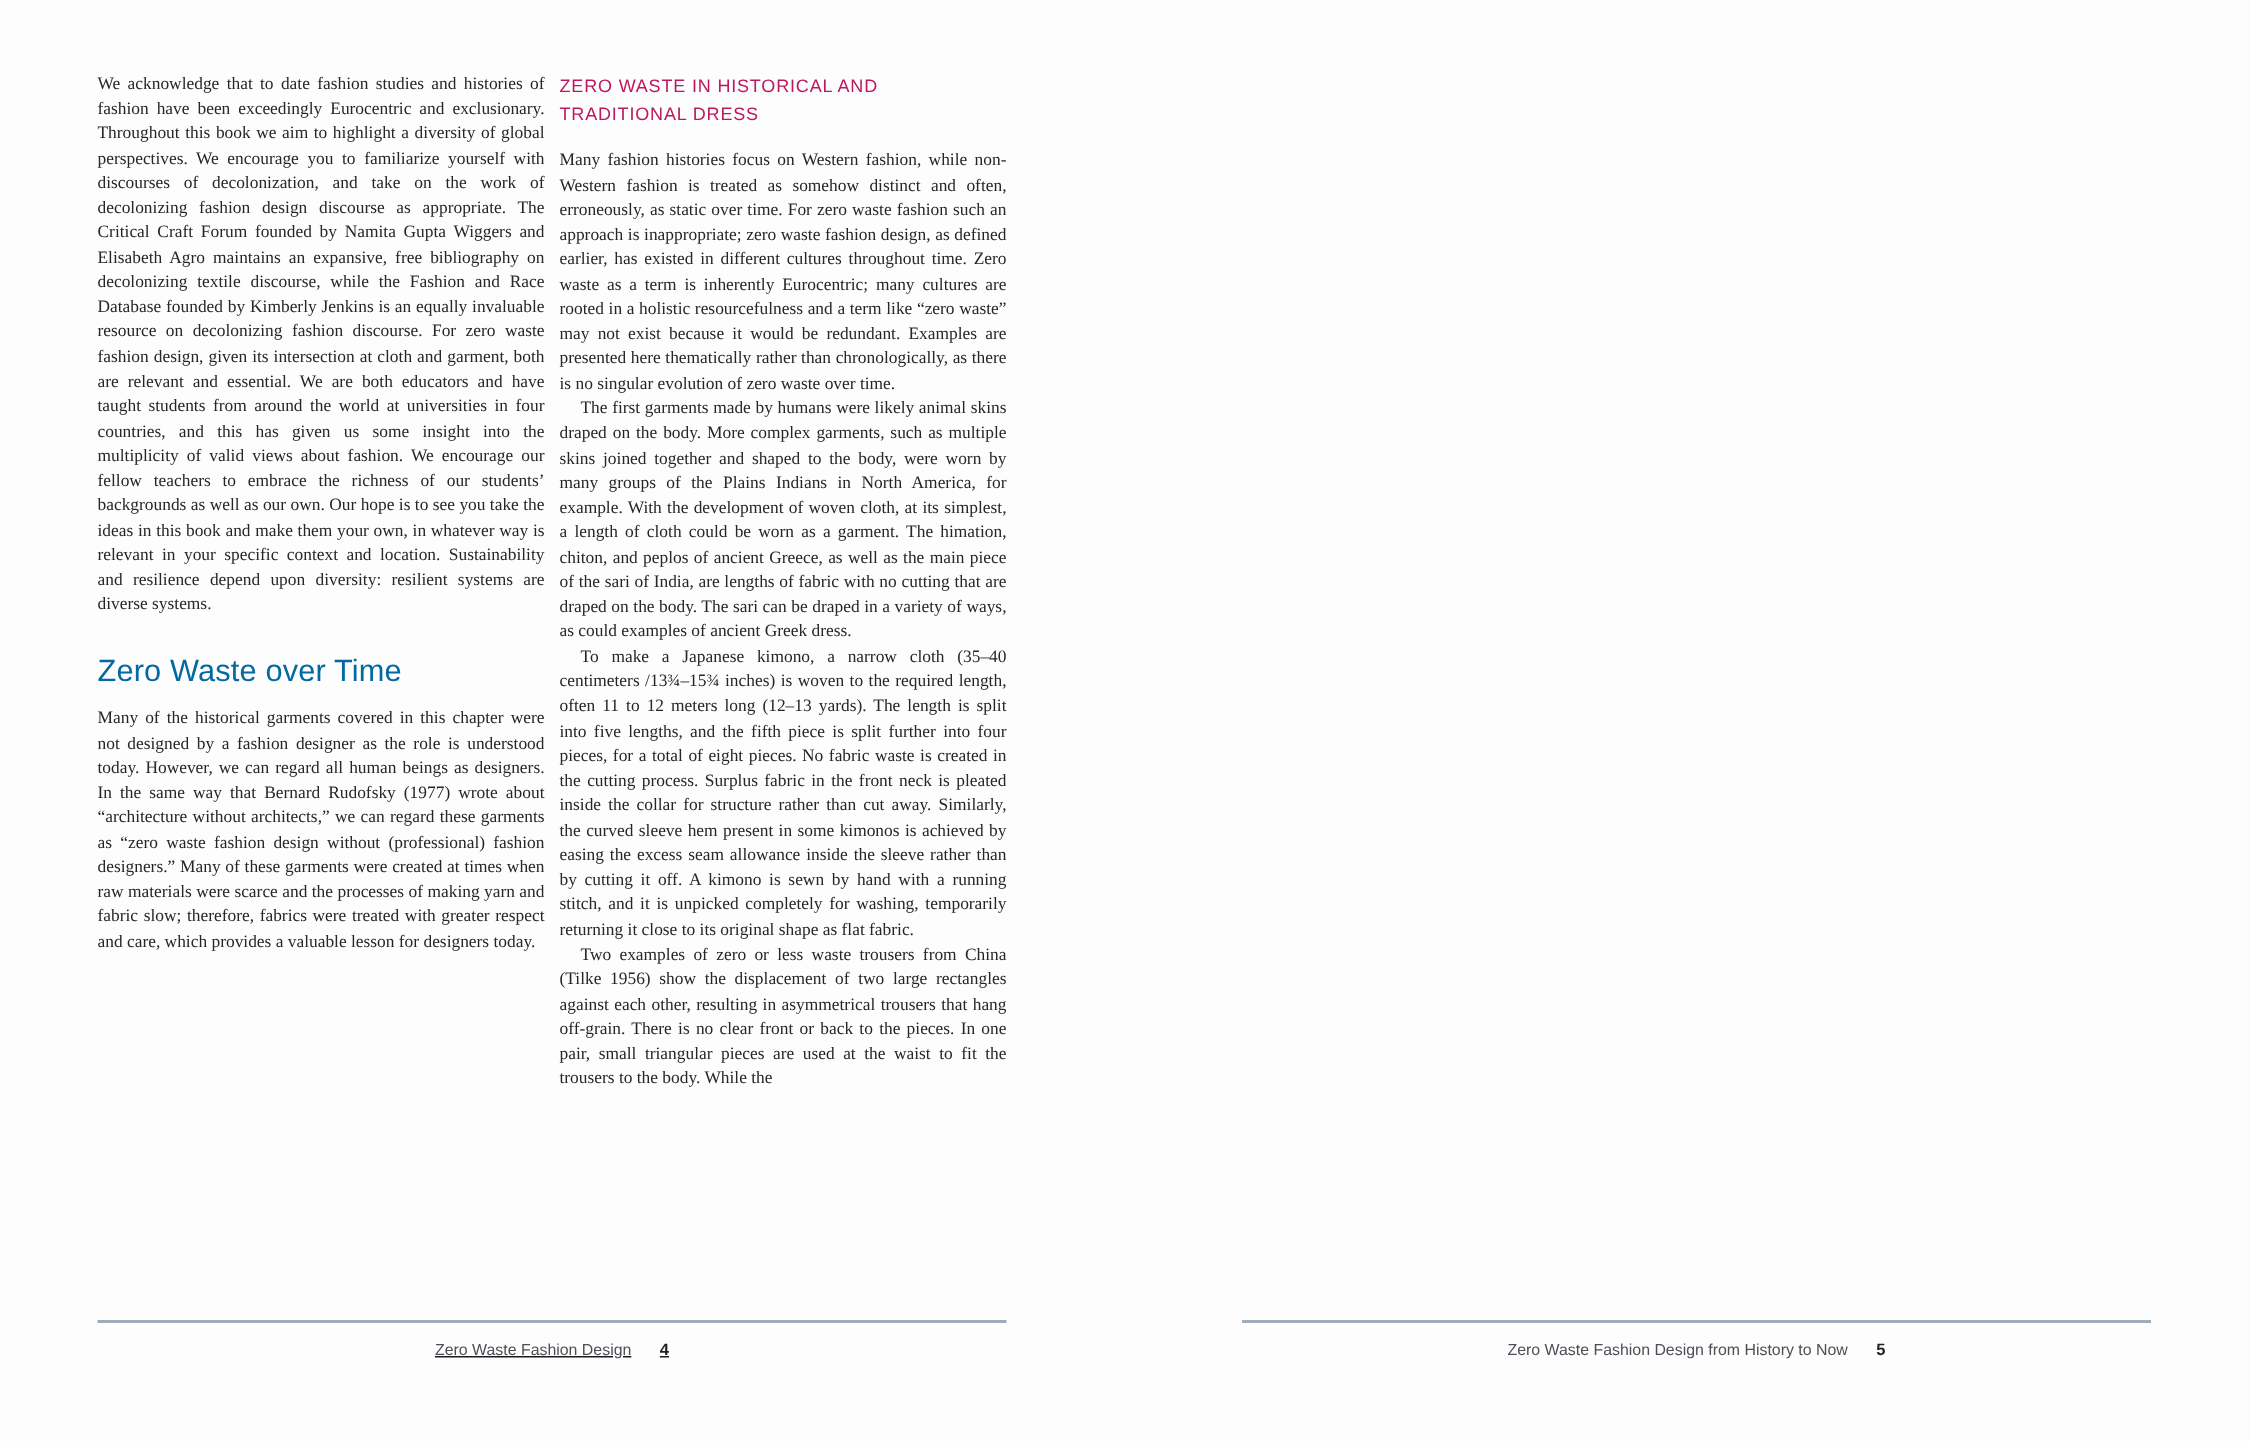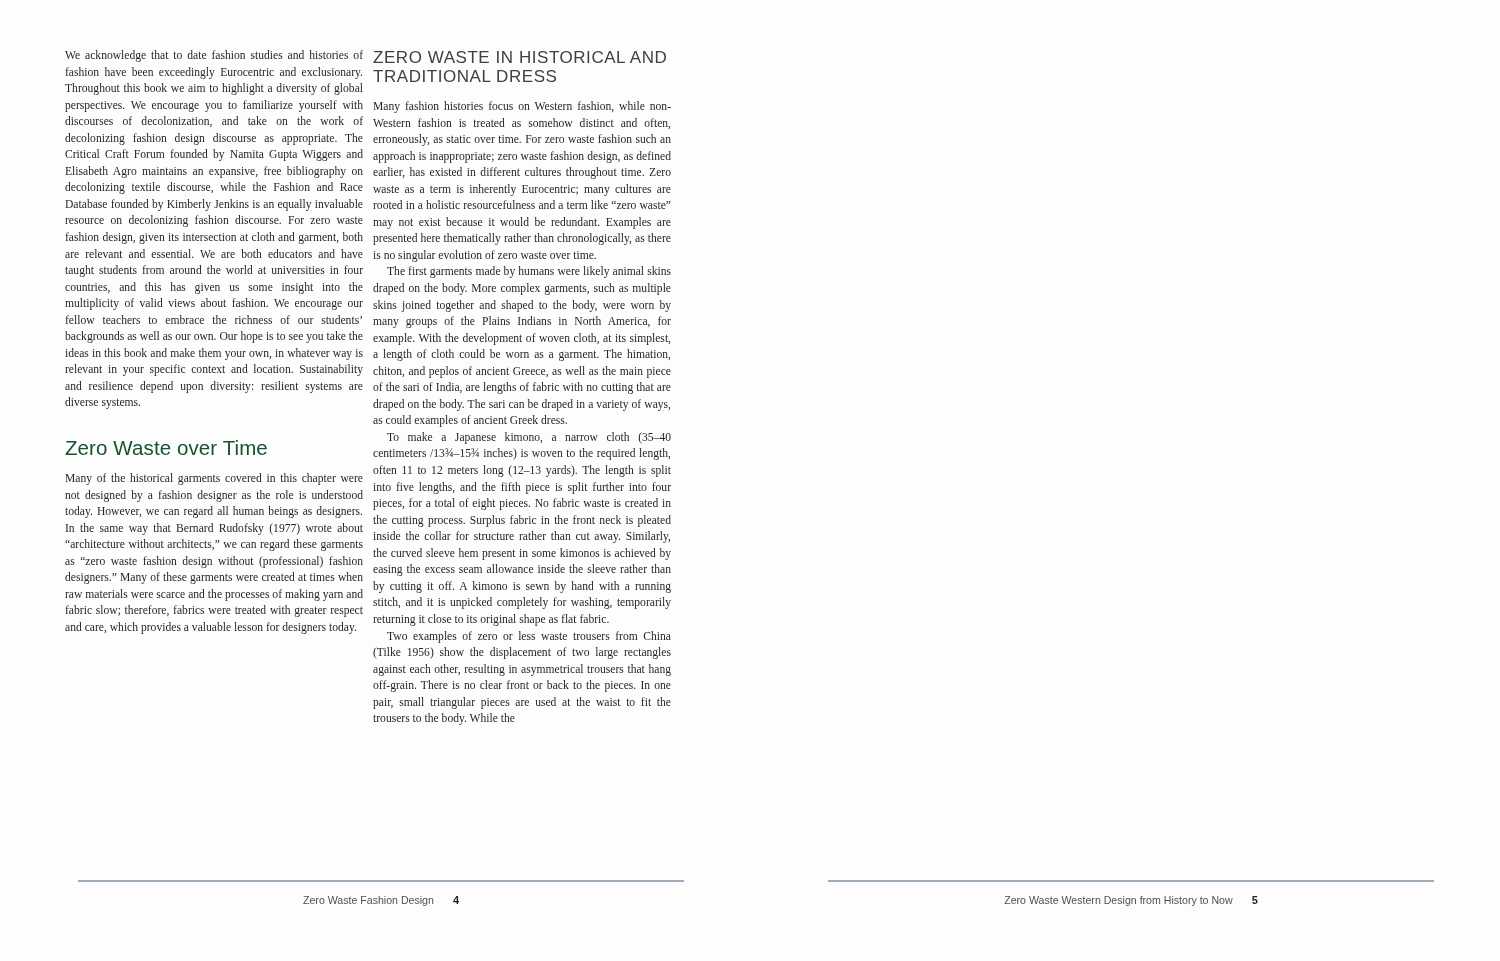--- a/index.html
+++ b/index.html
@@ -47,33 +47,33 @@
 
   .col p {
     margin: 0;
     text-indent: 0;
   }
   .col p + p { text-indent: 14px; }
 
   h2.sec-head {
     font-family: "Liberation Sans", sans-serif;
     font-weight: 400;
-    font-size: 17px;
+    font-size: 12px;
     letter-spacing: 0.55px;
     line-height: 19px;
-    color: #404040;
+    color: #be185d;
     margin: 0 0 13px 0;
     text-align: left;
   }
   h2.chapter-head {
     font-family: "Liberation Sans", sans-serif;
     font-weight: 400;
     font-size: 20.5px;
     line-height: 24px;
-    color: #14532d;
+    color: #0369a1;
     margin: 24px 0 11px 0;
     text-align: left;
     letter-spacing: 0.1px;
   }
 
   
   .footer {
     position: absolute;
     bottom: 55px;
     height: 26px;
@@ -90,21 +90,21 @@
     color: #4c4f55;
     text-align: center;
     white-space: nowrap;
   }
   .footer .pageno {
     font-weight: bold;
     color: #1d1f23;
     margin-left: 19px;
     font-size: 11px;
   }
-  .footer-left  { left: 78px;  width: 606px; }
+  .footer-left  { left: 65px;  width: 606px; text-decoration: underline; }
   .footer-right { left: 828px; width: 606px; }
 </style>
 </head>
 <body>
 
 <div class="spread">
 
   <div class="page page-left">
 
     <div class="col col-1">
@@ -127,18 +127,18 @@
         <span>Zero Waste Fashion Design</span><span class="pageno">4</span>
       </div>
     </div>
   </div>
 
   <div class="page page-right">
 
     <div class="footer footer-right" style="left:78px;">
       <div class="rule"></div>
       <div class="ftext">
-        <span>Zero Waste Western Design from History to Now</span><span class="pageno">5</span>
+        <span>Zero Waste Fashion Design from History to Now</span><span class="pageno">5</span>
       </div>
     </div>
   </div>
 
 </div>
 
 </body></html>

